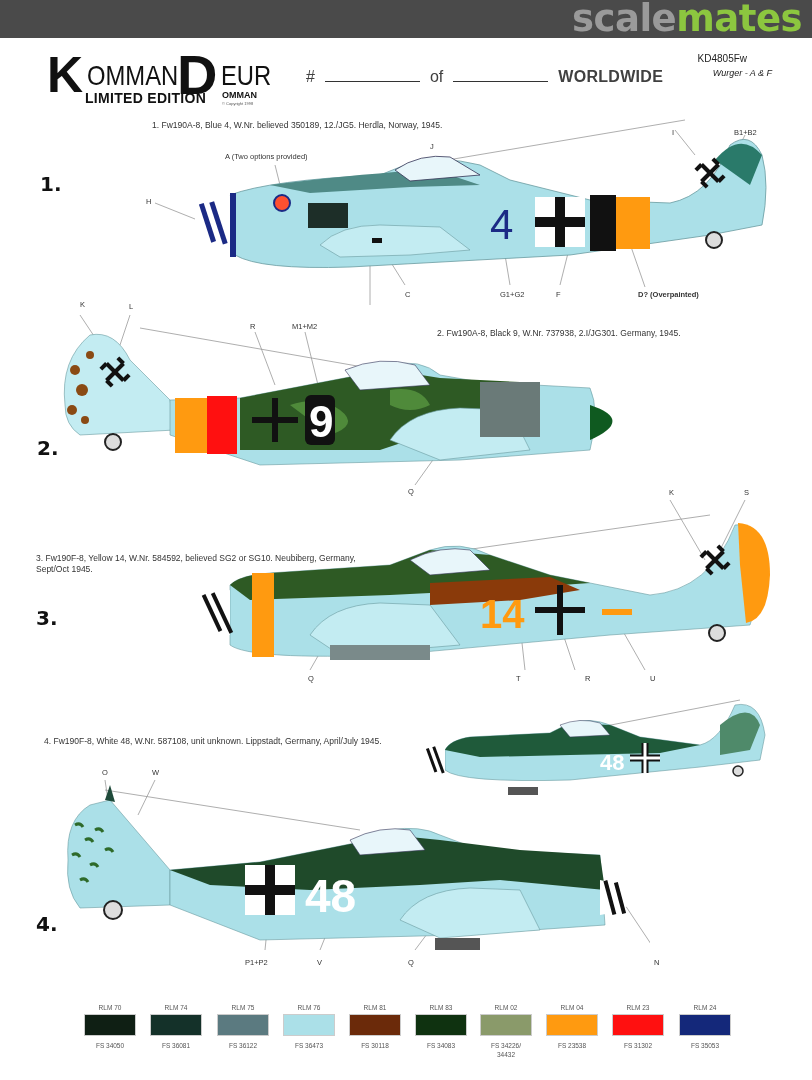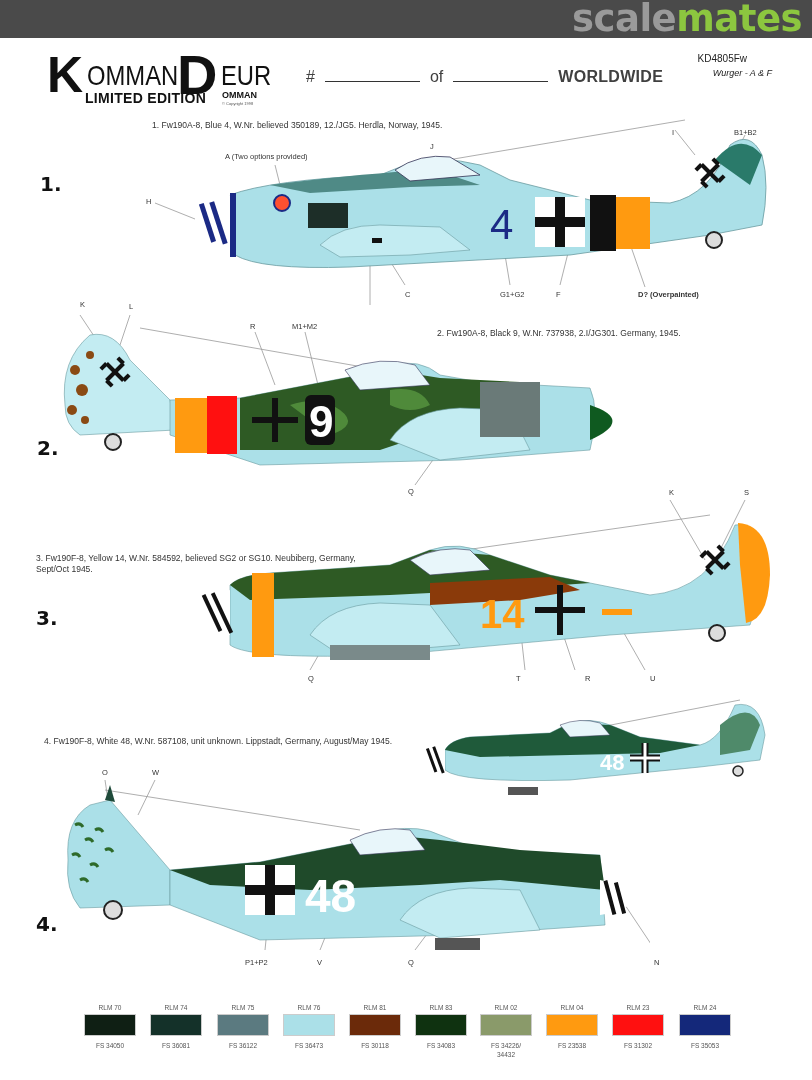--- a/index.html
+++ b/index.html
@@ -226,21 +226,21 @@
     <line x1="-12" y1="0" x2="12" y2="0"></line>
       <line x1="0" y1="-12" x2="0" y2="12"></line>
     <line x1="12" y1="0" x2="12" y2="-8"></line>
       <line x1="-12" y1="0" x2="-12" y2="8"></line>
     <line x1="0" y1="-12" x2="-8" y2="-12"></line>
       <line x1="0" y1="12" x2="8" y2="12"></line>
   </g>
   <circle cx="527" cy="138" r="8" fill="#ddd" stroke="#222" stroke-width="2"></circle>
 </svg>
 
-<div class="caption" style="left:44px;top:736px;width:350px;">4. Fw190F-8, White 48, W.Nr. 587108, unit unknown. Lippstadt, Germany, August/May 1945.</div>
+<div class="caption" style="left:44px;top:736px;width:350px;">4. Fw190F-8, White 48, W.Nr. 587108, unit unknown. Lippstadt, Germany, April/July 1945.</div>
 <div class="num" style="left:36px;top:912px;">4.</div>
 <div class="lbl" style="left:102px;top:768px;">O</div>
 <div class="lbl" style="left:152px;top:768px;">W</div>
 <div class="lbl" style="left:245px;top:958px;">P1+P2</div>
 <div class="lbl" style="left:317px;top:958px;">V</div>
 <div class="lbl" style="left:408px;top:958px;">Q</div>
 <div class="lbl" style="left:654px;top:958px;">N</div>
 
 <svg class="plane" style="left:420px;top:695px;" width="360" height="110">
   <line x1="165" y1="35" x2="320" y2="5" stroke="#999" stroke-width="0.8"></line>

